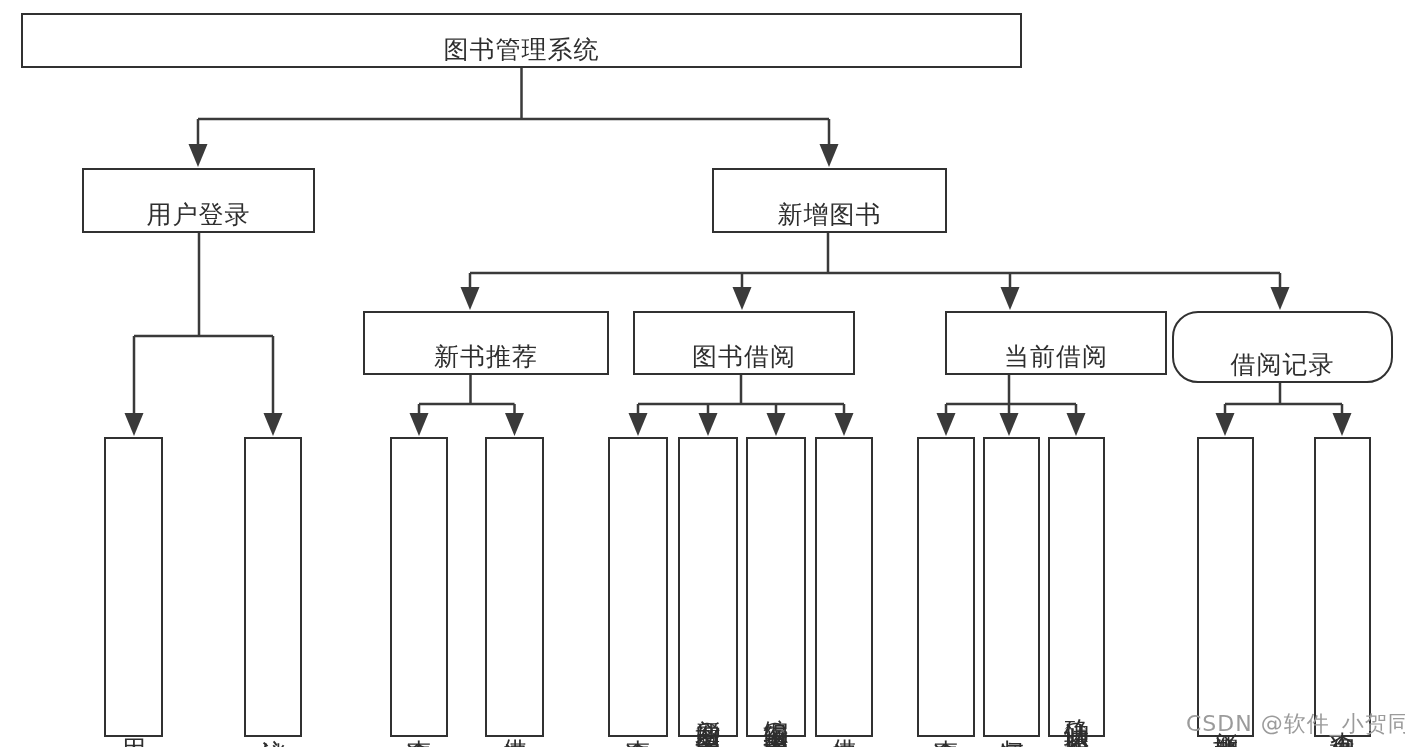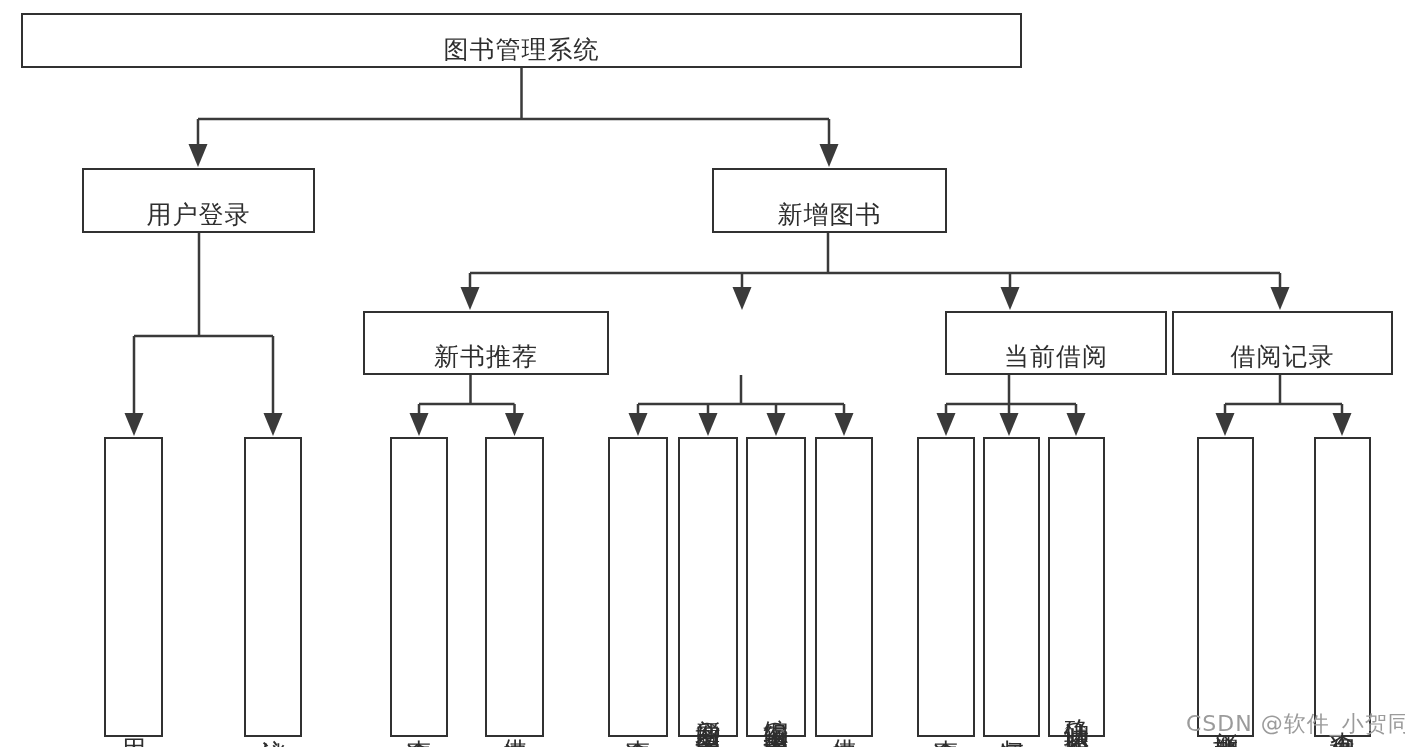--- a/index.html
+++ b/index.html
@@ -97,24 +97,27 @@
   <div class="box hbox" style="left:82px; top:168px; width:233px; height:65px;">
     <span>用户登录</span>
   </div>
   <div class="box hbox" style="left:712px; top:168px; width:235px; height:65px;">
     <span>新增图书</span>
   </div>
 
   <div class="box hbox" style="left:363px; top:311px; width:246px; height:64px;">
     <span>新书推荐</span>
   </div>
+  <div class="box hbox" style="left:633px; top:311px; width:222px; height:64px;">
+    <span>图书借阅</span>
+  </div>
   <div class="box hbox" style="left:903px; top:311px; width:222px; height:64px;margin-left:42px;">
     <span>当前借阅</span>
   </div>
-  <div class="box hbox" style="left:1172px; top:311px; width:221px; height:64px;">
+  <div class="box hbox" style="left:1172px; top:311px; width:221px; height:72px;border-radius:26px;">
     <span>借阅记录</span>
   </div>
 
   <div class="box vbox" style="left:104px; top:437px; width:59px; height:300px;">
     <span class="vtext">用户登录</span>
   </div>
   <div class="box vbox" style="left:244px; top:437px; width:58px; height:300px;">
     <span class="vtext">注销登录</span>
   </div>
 

